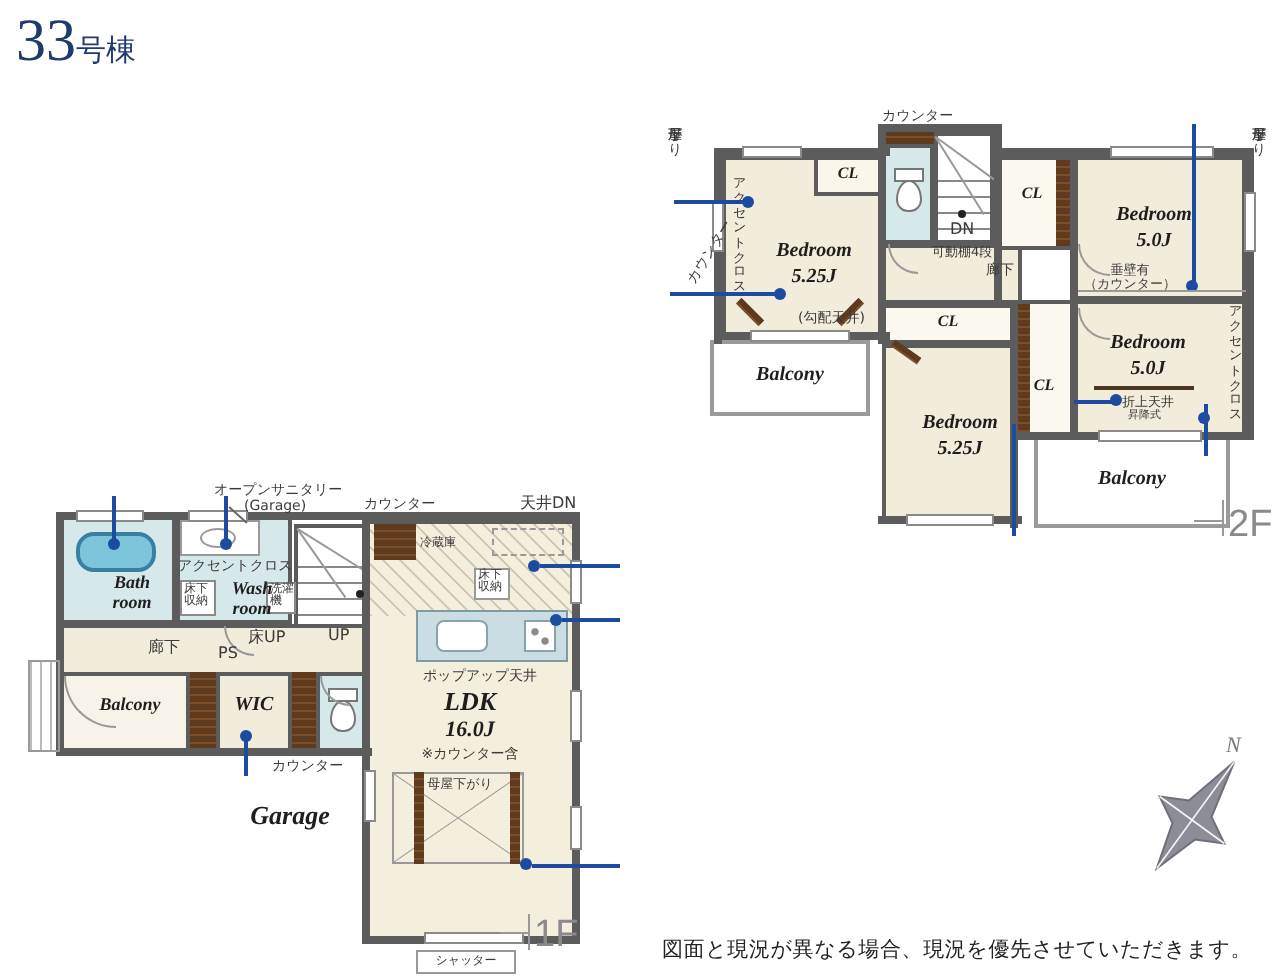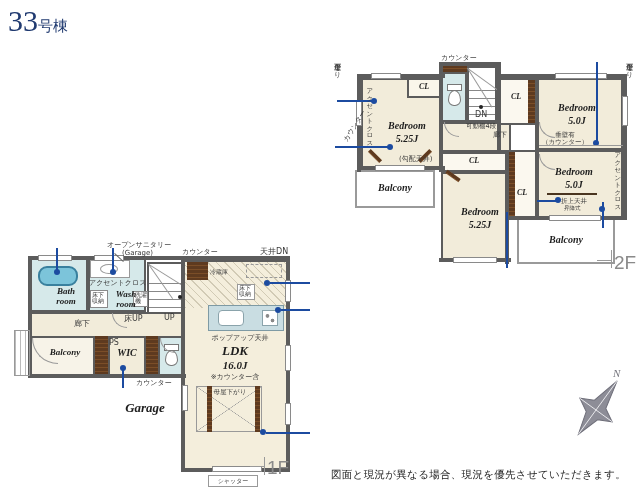--- a/index.html
+++ b/index.html
@@ -224,21 +224,21 @@
   <div class="dot" style="left:248px;top:194px"></div>
   <div class="bdot" style="left:166px;top:60px"></div>
 
   <div class="jl t7" style="left:95px;top:6px">オープンサニタリー</div>
   <div class="jl t7" style="left:110px;top:14px">(Garage)</div>
   <div class="ldr" style="left:101px;top:22px;width:12px;transform:rotate(42deg)"></div>
   <div class="jl t7" style="left:77px;top:44px">アクセントクロス</div>
   <div class="rn" style="left:36px;top:51px;width:36px;font-size:9px">Bath room</div>
   <div class="rn" style="left:96px;top:54px;width:36px;font-size:9px">Wash room</div>
   <div class="jl" style="left:62px;top:84px">廊下</div>
-  <div class="jl" style="left:97px;top:103px">PS</div>
+  <div class="jl" style="left:97px;top:87px">PS</div>
   <div class="jl" style="left:112px;top:79px">床UP</div>
   <div class="jl" style="left:152px;top:78px">UP</div>
   <div class="rn" style="left:28px;top:112px;width:50px;font-size:9px">Balcony</div>
   <div class="rn" style="left:96px;top:112px;width:38px;font-size:10px">WIC</div>
   <div class="jl t7" style="left:124px;top:144px">カウンター</div>
   <div class="rn" style="left:101px;top:166px;width:64px;font-size:13px">Garage</div>
   <div class="jl t7" style="left:170px;top:13px">カウンター</div>
   <div class="jl" style="left:248px;top:12px">天井DN</div>
   <div class="jl t6" style="left:198px;top:34px;white-space:nowrap">冷蔵庫</div>
   <div class="jl t7" style="left:192px;top:99px;width:72px;text-align:center;white-space:nowrap">ポップアップ天井</div>

